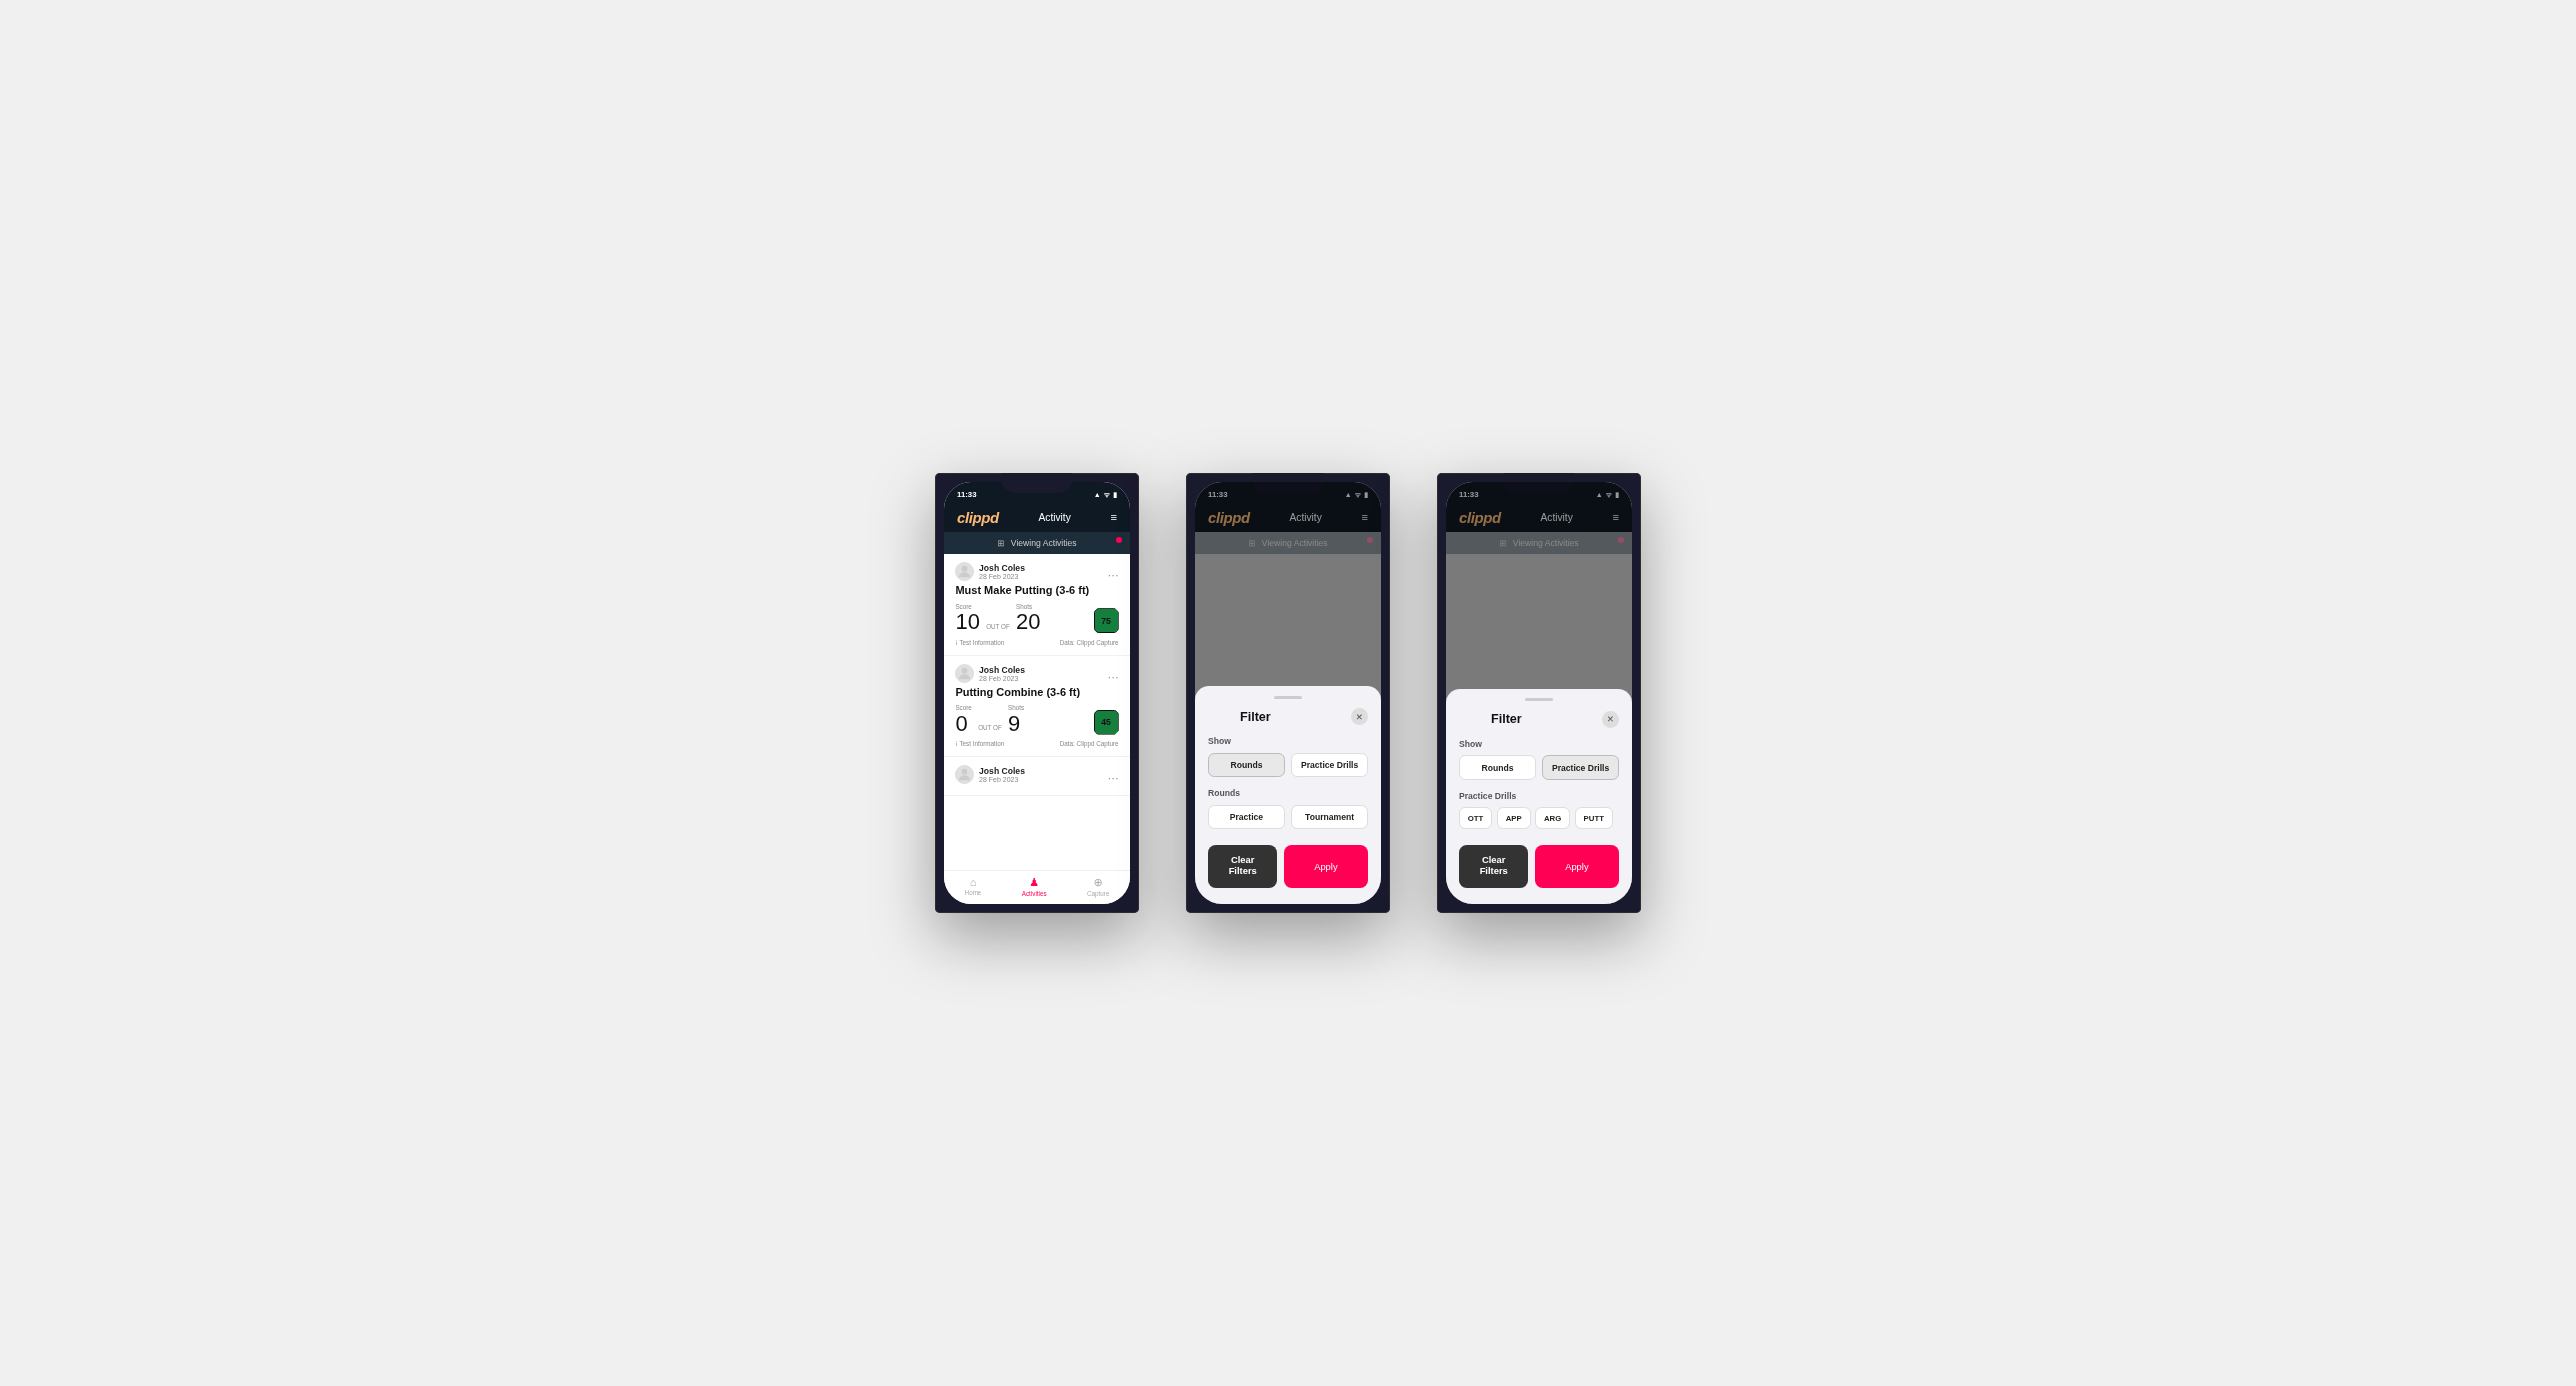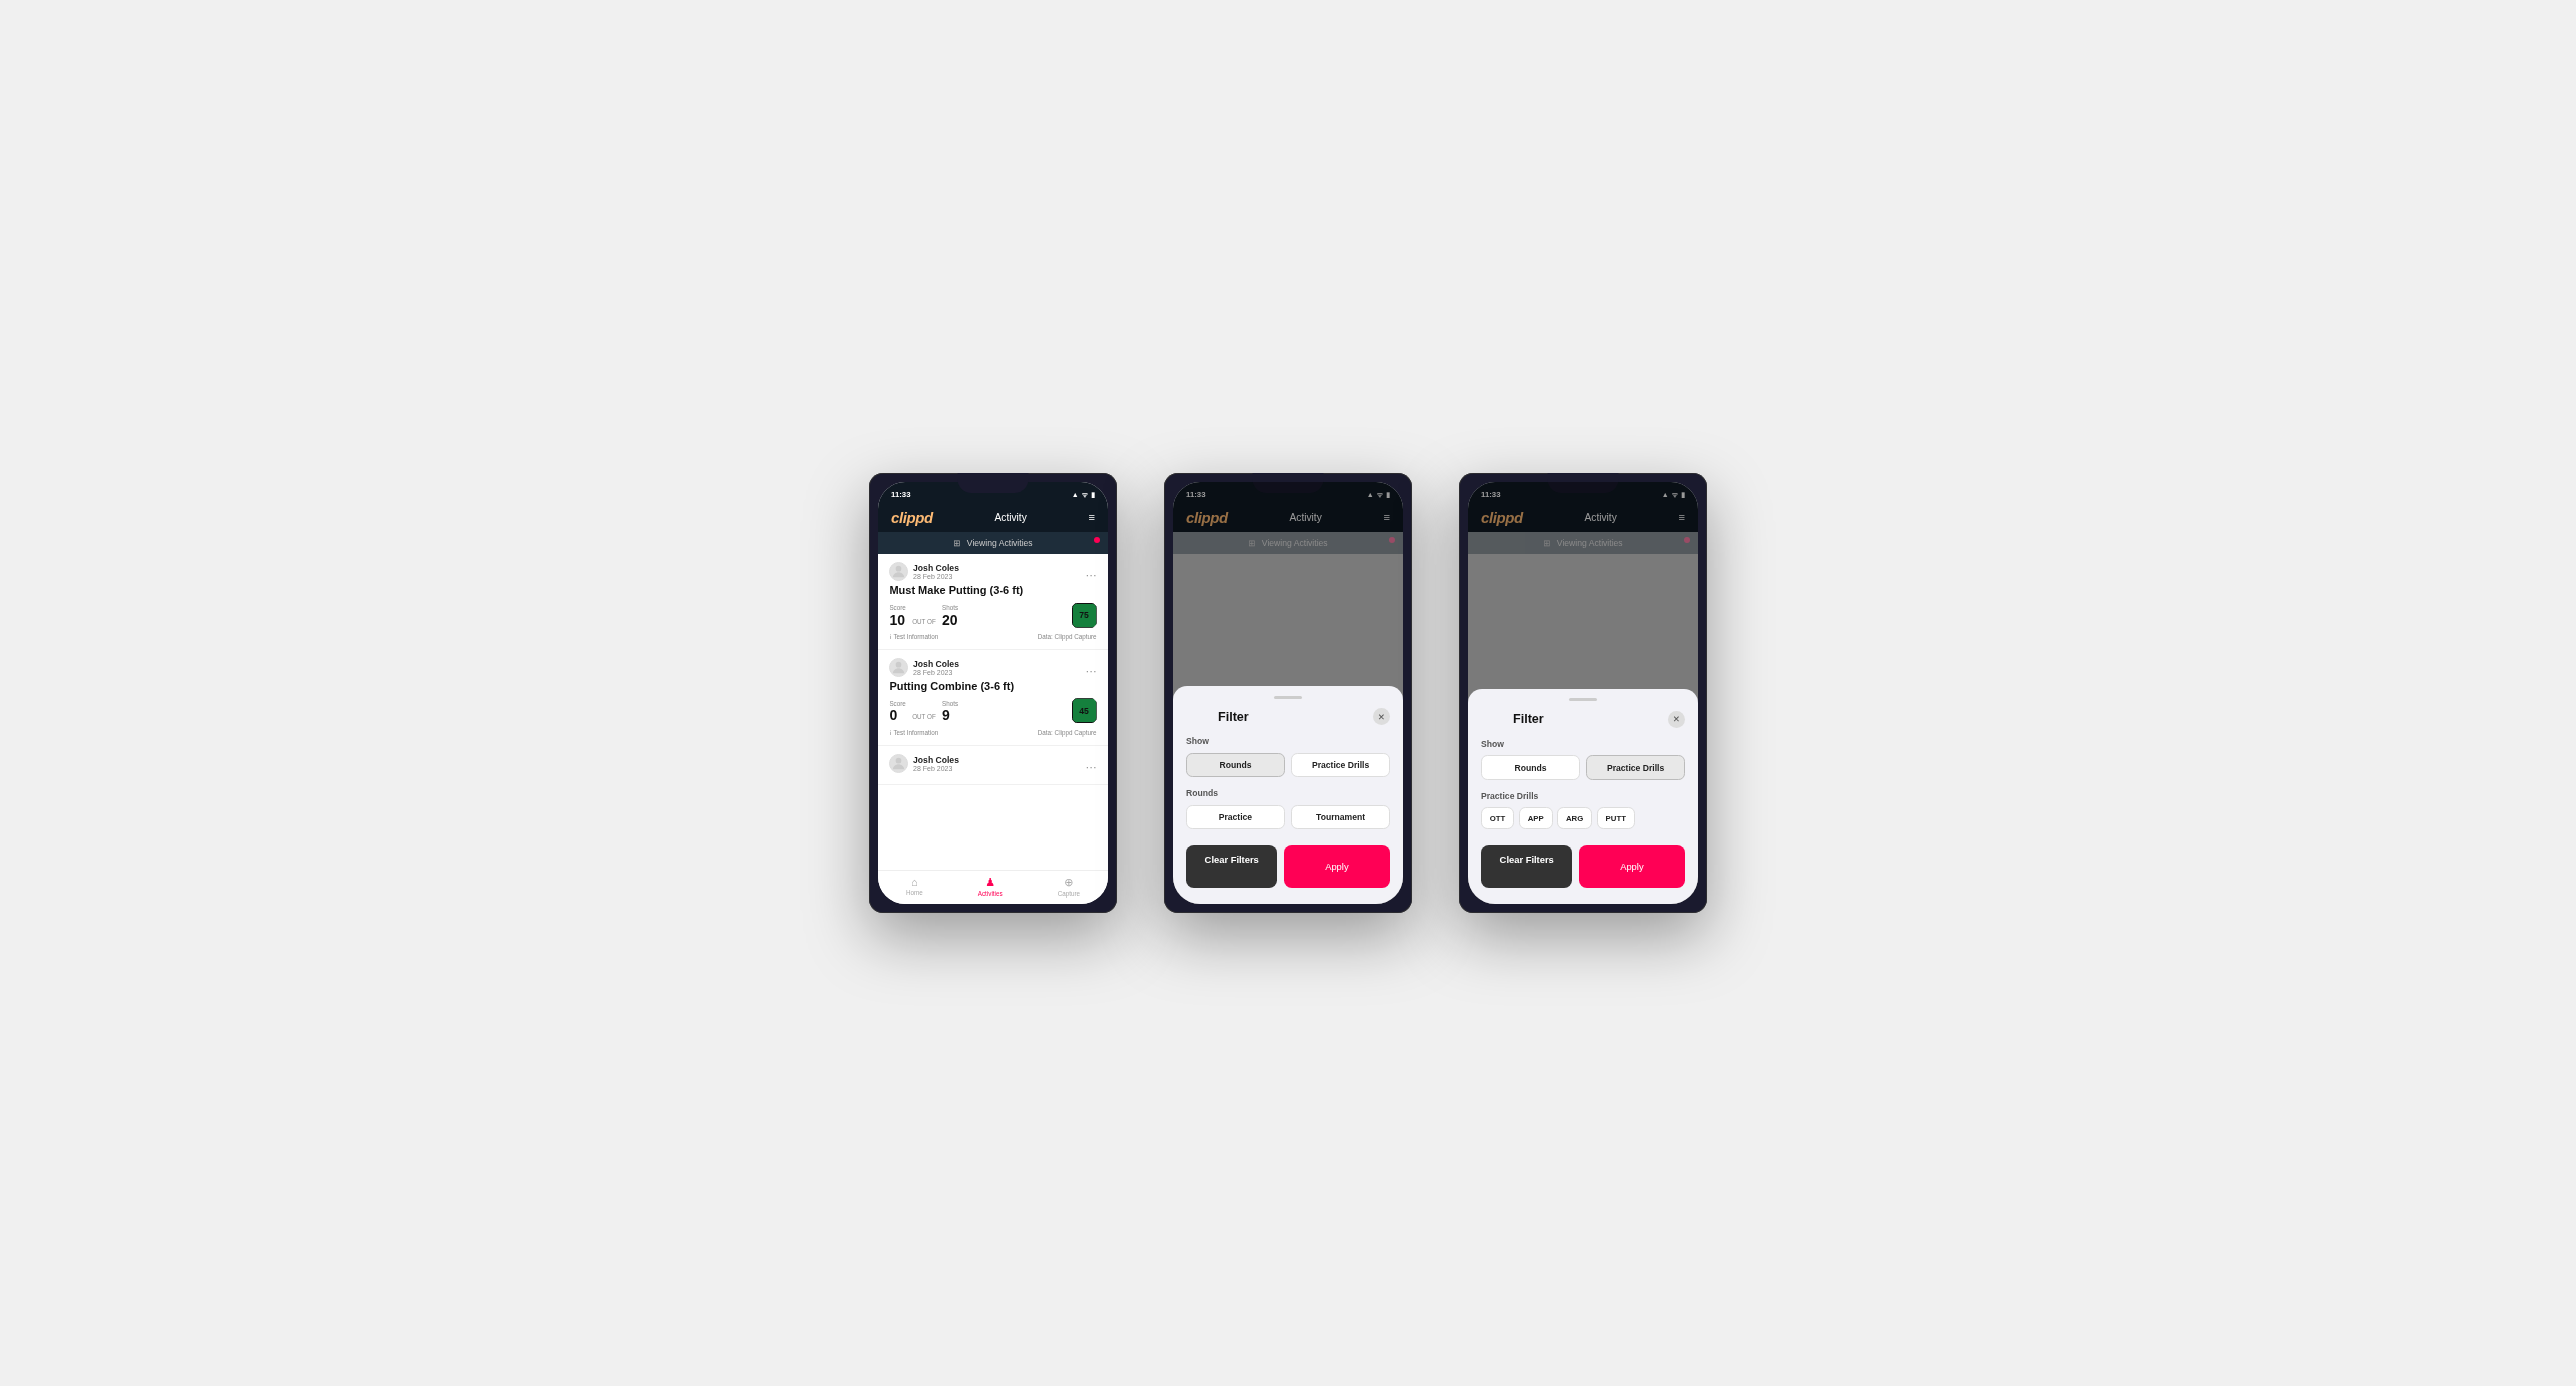--- a/index.html
+++ b/index.html
@@ -13,24 +13,24 @@
     }
     .scene {
       display: flex;
       gap: 47px;
       align-items: center;
       padding: 47px;
     }
 
     
     .phone {
-      width: 248px;
+      width: 204px;
       height: 440px;
       background: #1a1a2e;
-      border-radius: 14px;
+      border-radius: 5px;
       padding: 9.4px;
       box-shadow: 0 23.5px 63px rgba(0,0,0,0.35), inset 0 0 0 0.8px #333;
       position: relative;
       flex-shrink: 0;
     }
     .phone-inner {
       width: 100%;
       height: 100%;
       background: #fff;
       border-radius: 27px;
@@ -187,22 +187,22 @@
       align-items: flex-end;
       gap: 4.7px;
       margin-bottom: 4.7px;
     }
     .stat-label {
       font-size: 6.3px;
       color: #888;
       margin-bottom: 1.6px;
     }
     .stat-big {
-      font-size: 14px;
-      font-weight: 700;
+      font-size: 22px;
+      font-weight: 400;
       color: #111;
       line-height: 1;
     }
     .out-of {
       font-size: 6.3px;
       color: #888;
       margin-bottom: 3.1px;
       margin-left: 1.6px;
       margin-right: 1.6px;
     }

